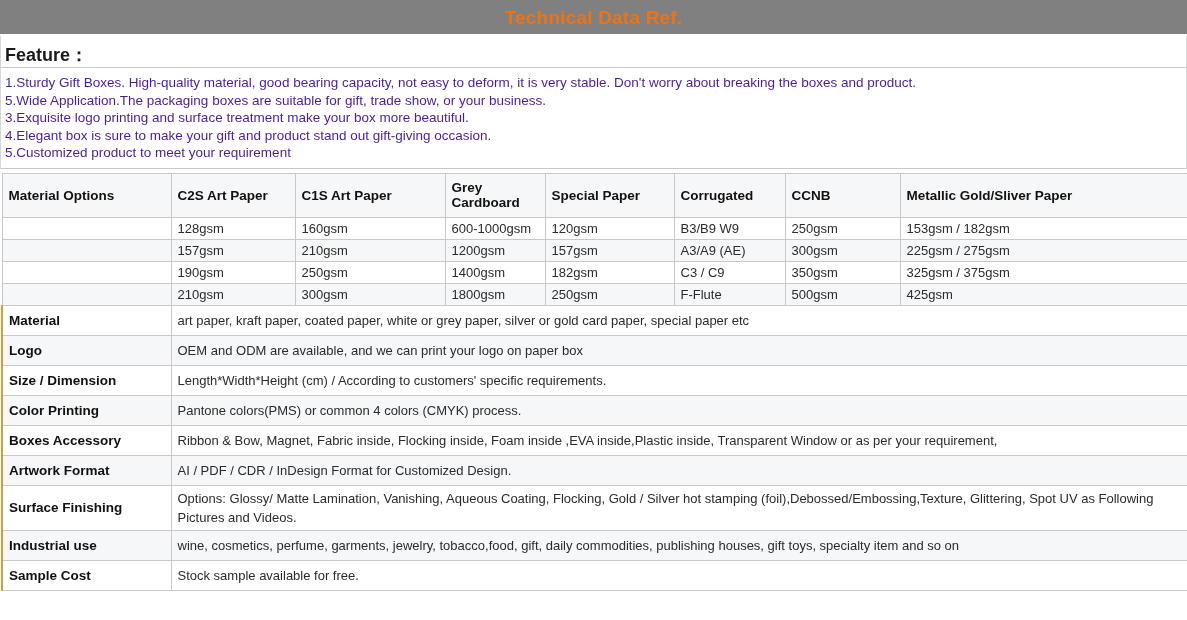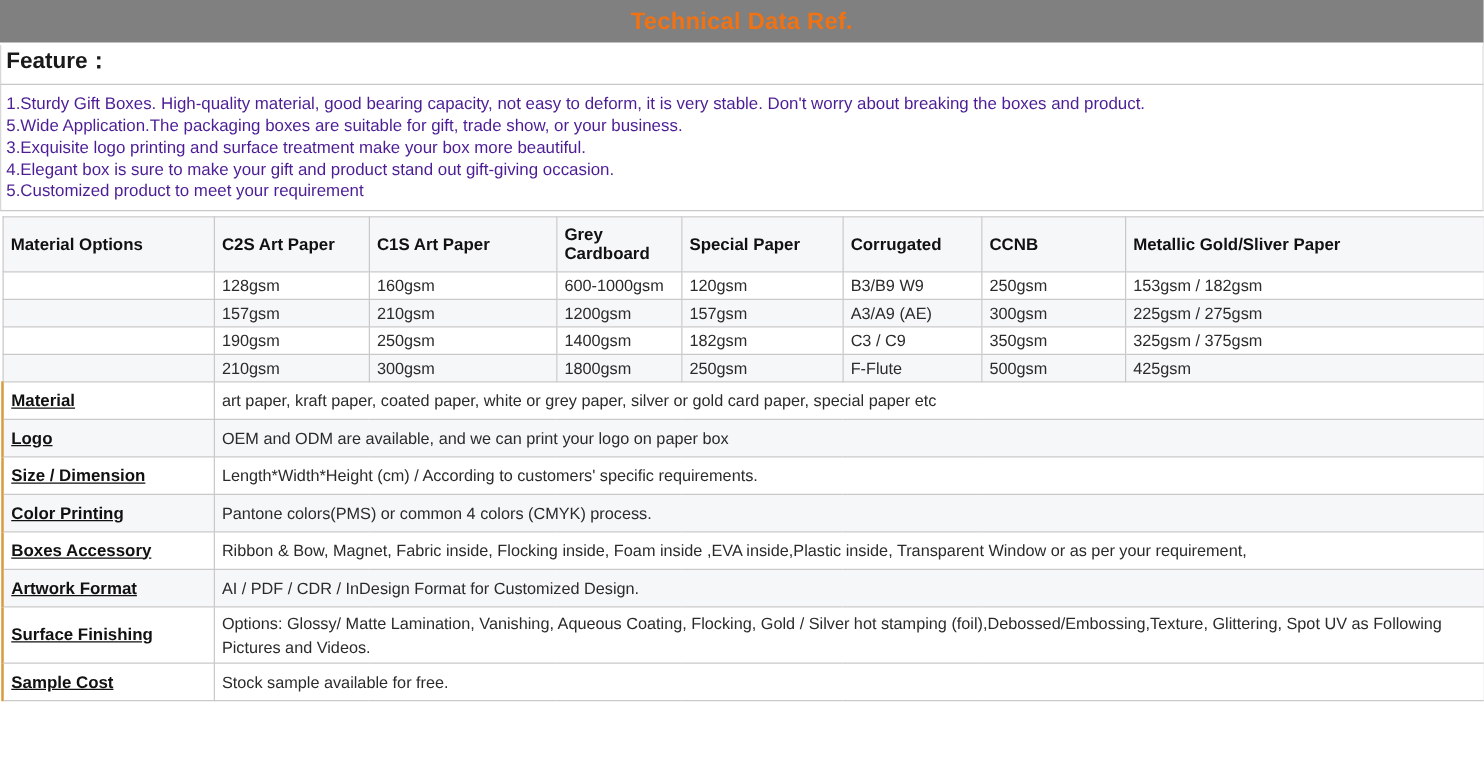--- a/index.html
+++ b/index.html
@@ -41,21 +41,21 @@
     letter-spacing: 0.2px;
     line-height: 1;
   }
 
   
   .feature-head {
     box-sizing: border-box;
     height: 32px;
     padding: 0 4px;
     display: flex;
-    align-items: flex-start;
+    align-items: flex-end;
     border-bottom: 1px solid #c8c8c8;
     border-left: 1px solid #d8d8d8;
     border-right: 1px solid #d8d8d8;
   }
   .feature-head-text {
     font-size: 18px;
     font-weight: bold;
     color: #1a1a1a;
   }
 
@@ -116,21 +116,20 @@
   }
   tr.kv-row.alt td {
     background: #f6f7f9;
   }
   td.kv-label {
     font-weight: bold;
     color: #111111;
     font-size: 13.5px;
     border-left: 2px solid #d79a3e;
     padding-left: 6px;
-    text-decoration: underline;
   }
   td.kv-value {
     white-space: normal;
     line-height: 19px;
   }
   tr.tall td { height: 52px; }
   tr.kv-row td { height: 30px; }
 
   
   col.c0 { width: 169px; }
@@ -249,20 +248,24 @@
         <td class="kv-value" colspan="7">Ribbon &amp; Bow, Magnet, Fabric inside, Flocking inside, Foam inside ,EVA inside,Plastic inside, Transparent Window or as per your requirement,</td>
       </tr>
       <tr class="kv-row alt">
         <td class="kv-label">Artwork Format</td>
         <td class="kv-value" colspan="7">AI / PDF / CDR / InDesign Format for Customized Design.</td>
       </tr>
       <tr class="kv-row tall">
         <td class="kv-label">Surface Finishing</td>
         <td class="kv-value" colspan="7">Options: Glossy/ Matte Lamination, Vanishing, Aqueous Coating, Flocking, Gold / Silver hot stamping (foil),Debossed/Embossing,Texture, Glittering, Spot UV as Following Pictures and Videos.</td>
       </tr>
+      <tr class="kv-row alt">
+        <td class="kv-label">Industrial use</td>
+        <td class="kv-value" colspan="7">wine, cosmetics, perfume, garments, jewelry, tobacco,food, gift, daily commodities, publishing houses, gift toys, specialty item and so on</td>
+      </tr>
       <tr class="kv-row">
         <td class="kv-label">Sample Cost</td>
         <td class="kv-value" colspan="7">Stock sample available for free.</td>
       </tr>
     </tbody>
   </table>
 
 </div>
 
 </body></html>

